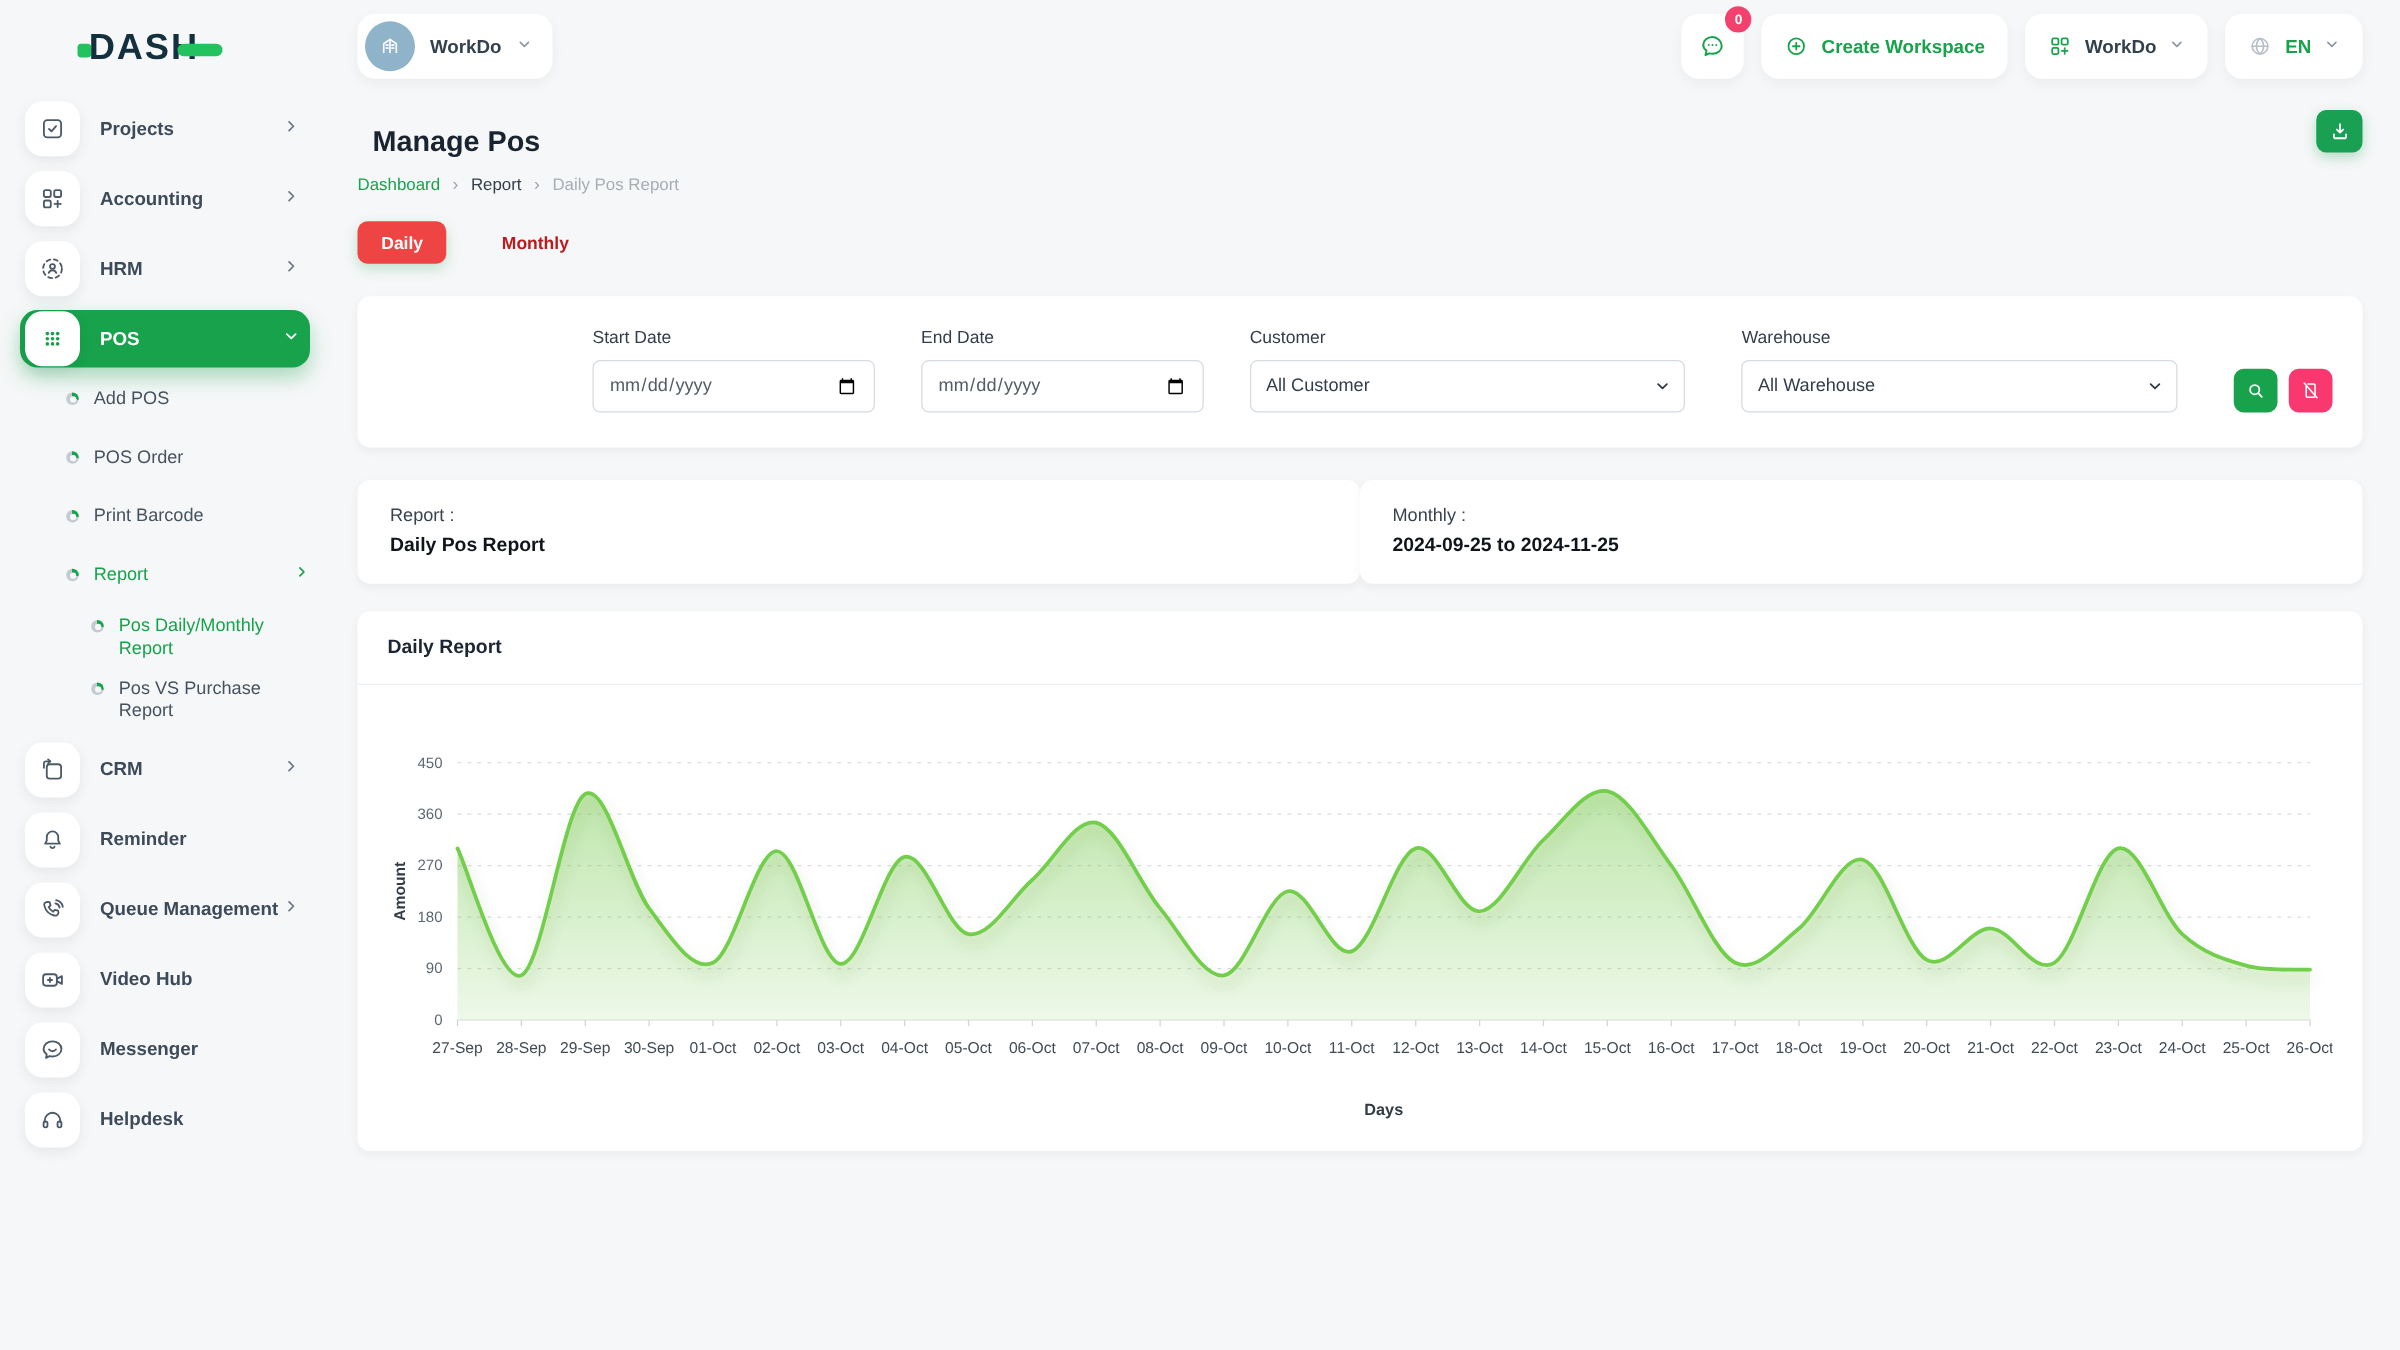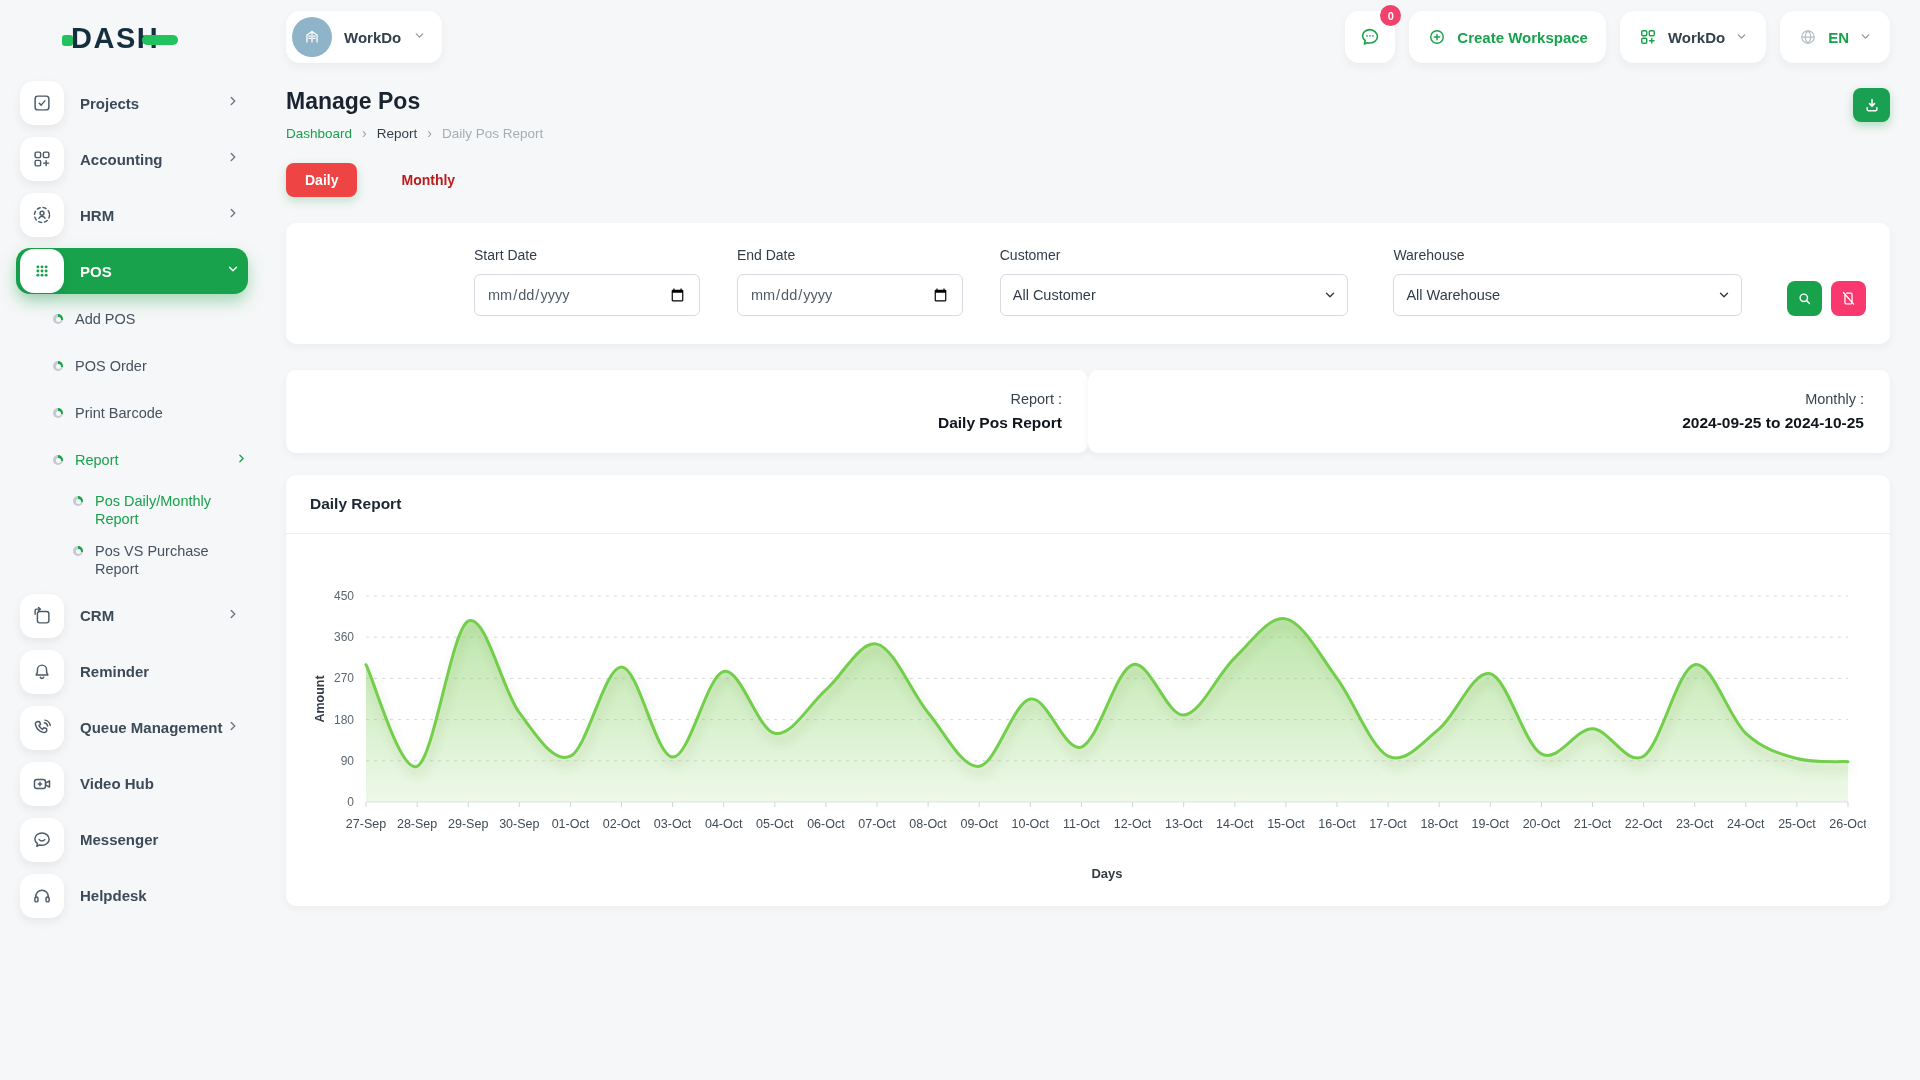--- a/index.html
+++ b/index.html
@@ -57,21 +57,21 @@
   .badge{position:absolute;top:-6px;right:-6px;min-width:21px;height:21px;border-radius:11px;background:#f1416c;
     color:#fff;font-size:11px;font-weight:700;display:flex;align-items:center;justify-content:center;padding:0 5px;}
   .green-txt{color:#17a24b;font-weight:600;}
   .dark-txt{color:#33414e;font-weight:600;}
   .hpill .ico{display:flex;}
   .hpill .ico svg{width:20px;height:20px;}
 
   
   .content{padding:0 30px 0 16px;}
   .page-head{margin-top:22px;display:flex;justify-content:space-between;align-items:flex-start;}
-  h1{margin:0;font-size:23px;font-weight:700;color:#1a2431;}
+  h1{margin:12px;font-size:23px;font-weight:700;color:#1a2431;}
   .breadcrumb{margin-top:10px;font-size:13.5px;display:flex;align-items:center;gap:10px;}
   .crumb.link{color:#17a24b;cursor:pointer;}
   .crumb.text{color:#343f4b;}
   .crumb.current{color:#a6adb5;}
   .crumb-sep{color:#9aa3ad;font-size:14px;}
   .download-btn{width:37px;height:34px;border:none;border-radius:8px;background:#1aa053;display:flex;
     align-items:center;justify-content:center;cursor:pointer;box-shadow:0 4px 10px rgba(23,162,75,.3);}
   .download-btn svg{width:18px;height:18px;}
 
   .tabs{margin-top:22px;display:flex;align-items:center;}
@@ -90,21 +90,21 @@
   .selwrap select{width:100%;height:42px;border:1px solid #d6dbe1;border-radius:6px;padding:0 34px 0 12px;
     font-size:14.5px;color:#323d49;background:#fff;font-family:inherit;appearance:none;-webkit-appearance:none;}
   .selwrap .sel-chev{position:absolute;right:11px;top:50%;transform:translateY(-50%);pointer-events:none;color:#30393f;display:flex;}
   .selwrap .sel-chev svg{width:14px;height:14px;}
   .filter-btns{display:flex;gap:9px;margin-top:29px;}
   .sq-btn{width:35px;height:35px;border:none;border-radius:8px;display:flex;align-items:center;justify-content:center;cursor:pointer;}
   .sq-btn svg{width:17px;height:17px;}
   .sq-search{background:#17a24b;}
   .sq-reset{background:#f8386e;}
 
-  .summary-row{margin-top:26px;display:flex;text-align:right;}
+  .summary-row{margin-top:26px;display:flex;}
   .summary-card{flex:1;padding:21px 26px;}
   .sum-label{font-size:14.5px;color:#39434e;}
   .sum-value{font-size:15.5px;font-weight:700;color:#10151c;margin-top:7px;}
 
   .chart-card{margin-top:22px;}
   .chart-head{padding:20px 24px;font-size:15.5px;font-weight:700;color:#1c2633;border-bottom:1px solid #edf0f2;}
   .chart-body{padding:46px 24px 18px 24px;}
   #chart text{font-family:"Liberation Sans",sans-serif;}
 </style>
 </head>
@@ -428,21 +428,21 @@
         </div>
       </section>
 
       <div class="summary-row">
         <section class="card summary-card">
           <div class="sum-label">Report :</div>
           <div class="sum-value">Daily Pos Report</div>
         </section>
         <section class="card summary-card">
           <div class="sum-label">Monthly :</div>
-          <div class="sum-value">2024-09-25 to 2024-10-25</div>
+          <div class="sum-value">2024-09-25 to 2024-11-25</div>
         </section>
       </div>
 
       <section class="card chart-card">
         <div class="chart-head">Daily Report</div>
         <div class="chart-body">
           <svg id="chart" viewBox="0 0 1556 304" width="1556" height="304">
               <defs>
     <linearGradient id="ag" x1="0" y1="0" x2="0" y2="1">
       <stop offset="0" stop-color="#7ccd56" stop-opacity="0.5"></stop>

